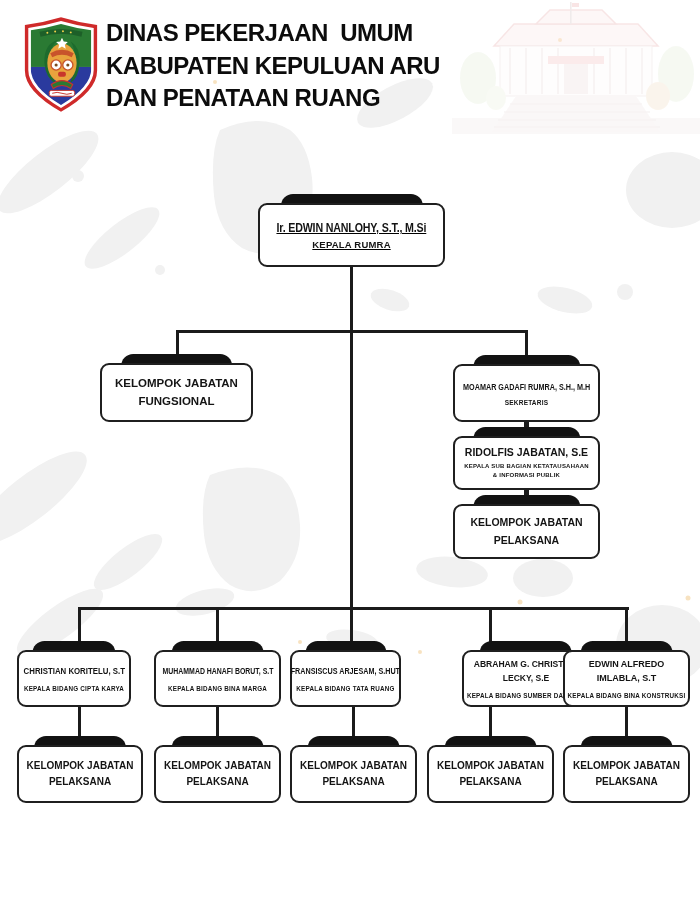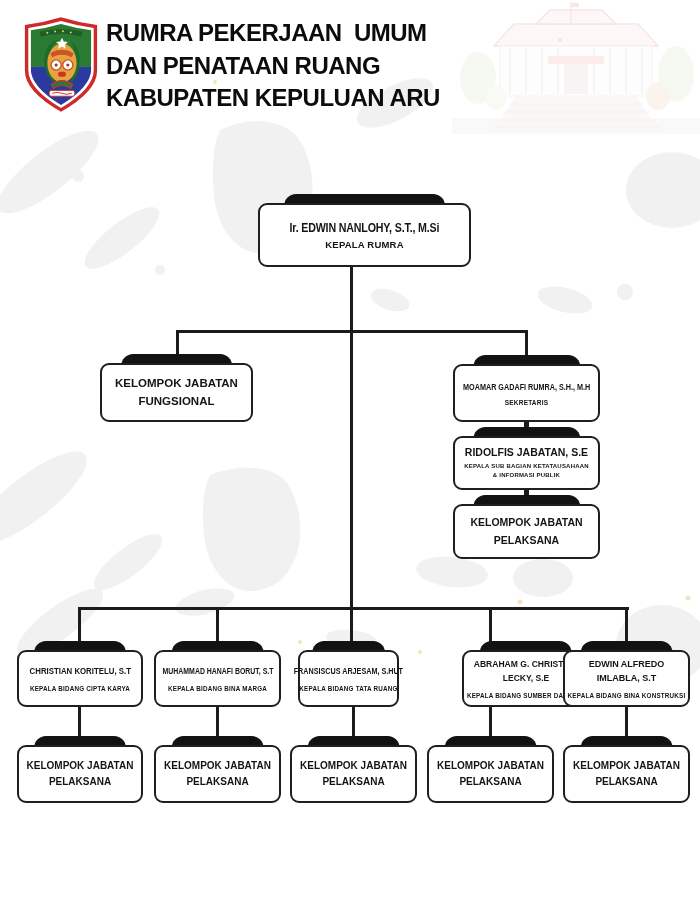--- a/index.html
+++ b/index.html
@@ -28,21 +28,21 @@
   .tab{position:absolute;top:-9px;left:50%;transform:translateX(-50%);
        width:73%;height:24px;background:#121212;border-radius:12px 12px 5px 5px;z-index:0;}
   .card{position:relative;z-index:1;width:100%;height:100%;box-sizing:border-box;
         background:#ffffff;border:2px solid #1f1f1f;border-radius:9px;
         display:flex;flex-direction:column;align-items:center;justify-content:center;
         text-align:center;color:#141414;}
   .name{font-weight:800;white-space:pre;transform-origin:center;}
   .sub{font-weight:700;white-space:pre;transform-origin:center;letter-spacing:.2px;}
 
   
-  .n-kepala{left:258px;top:203px;width:213px;height:64px;}
+  .n-kepala{left:258px;top:203px;width:187px;height:64px;text-decoration:underline;}
   .n-kepala .tab{width:76%;}
   .n-kepala .card{gap:4px;}
   .n-kepala .name{font-size:13px;letter-spacing:-.2px;transform:scaleX(.82);}
   .n-kepala .sub{font-size:9.5px;}
 
   .n-fung{left:100px;top:363px;width:153px;height:59px;}
   .n-fung .name{font-size:11.5px;line-height:1.55;}
 
   .n-sek{left:453px;top:364px;width:147px;height:58px;}
   .n-sek .card{gap:7px;}
@@ -54,23 +54,23 @@
   .n-sub .name{font-size:10.5px;}
   .n-sub .sub{font-size:6px;line-height:1.55;}
 
   .n-pelsek{left:453px;top:504px;width:147px;height:55px;}
   .n-pelsek .name{font-size:10.5px;line-height:1.65;}
 
   .bidang-node{top:650px;height:57px;}
   .bidang-node .card{gap:7px;}
   .bidang-node .name{font-size:9px;line-height:1.45;}
   .bidang-node .sub{font-size:6.3px;}
-  .n-b1{left:17px;width:126px;}  .n-b1 .name{transform:scaleX(.87);}
+  .n-b1{left:17px;width:114px;}  .n-b1 .name{transform:scaleX(.87);}
   .n-b2{left:154px;width:127px;} .n-b2 .name{transform:scaleX(.77);}
-  .n-b3{left:290px;width:101px;margin-left:8px;} .n-b3 .name{transform:scaleX(.80);}
+  .n-b3{left:290px;width:111px;} .n-b3 .name{transform:scaleX(.80);}
   .n-b4{left:427px;width:127px;margin-left:35px;} .n-b4 .name{transform:scaleX(.95);}
   .n-b5{left:563px;width:127px;}
 
   .pel-node{top:745px;height:58px;}
   .pel-node .name{font-size:10px;line-height:1.6;}
   .n-p1{left:17px;width:126px;}
   .n-p2{left:154px;width:127px;}
   .n-p3{left:290px;width:127px;}
   .n-p4{left:427px;width:127px;}
   .n-p5{left:563px;width:127px;}
@@ -172,23 +172,23 @@
       <circle cx="37" cy="50" r="1.6" fill="#7a4a1e"></circle>
         <circle cx="49" cy="50" r="1.6" fill="#7a4a1e"></circle>
       <rect x="39" y="57" width="8" height="5" rx="2" fill="#c8352b"></rect>
       <path d="M32 70 q11 -8 22 0 l-2 4 q-9 -6 -18 0 z" fill="#2a7a33" stroke="#c8352b" stroke-width="1.2"></path>
       <rect x="30" y="76" width="26" height="6" rx="2" fill="#ffffff" stroke="#c8352b" stroke-width="1"></rect>
       <path d="M33 79 q5 -2 10 0 q5 2 10 0" stroke="#c8352b" stroke-width="1" fill="none"></path>
     </g>
   </svg>
 
   <div id="title">
-    <div class="title-line">RUMRA PEKERJAAN  UMUM</div>
+    <div class="title-line">DINAS PEKERJAAN  UMUM</div>
+    <div class="title-line">KABUPATEN KEPULUAN ARU</div>
     <div class="title-line">DAN PENATAAN RUANG</div>
-    <div class="title-line">KABUPATEN KEPULUAN ARU</div>
   </div>
 
   <div class="cline" style="left:350px;top:266px;width:3px;height:66px;"></div>
   <div class="cline" style="left:176px;top:330px;width:352px;height:3px;"></div>
   <div class="cline" style="left:176px;top:330px;width:3px;height:34px;"></div>
   <div class="cline" style="left:525px;top:330px;width:3px;height:35px;"></div>
   <div class="cline" style="left:350px;top:330px;width:3px;height:314px;"></div>
   <div class="cline" style="left:524px;top:417px;width:5px;height:22px;"></div>
   <div class="cline" style="left:524px;top:485px;width:5px;height:22px;"></div>
   <div class="cline" style="left:78px;top:607px;width:551px;height:3px;"></div>

